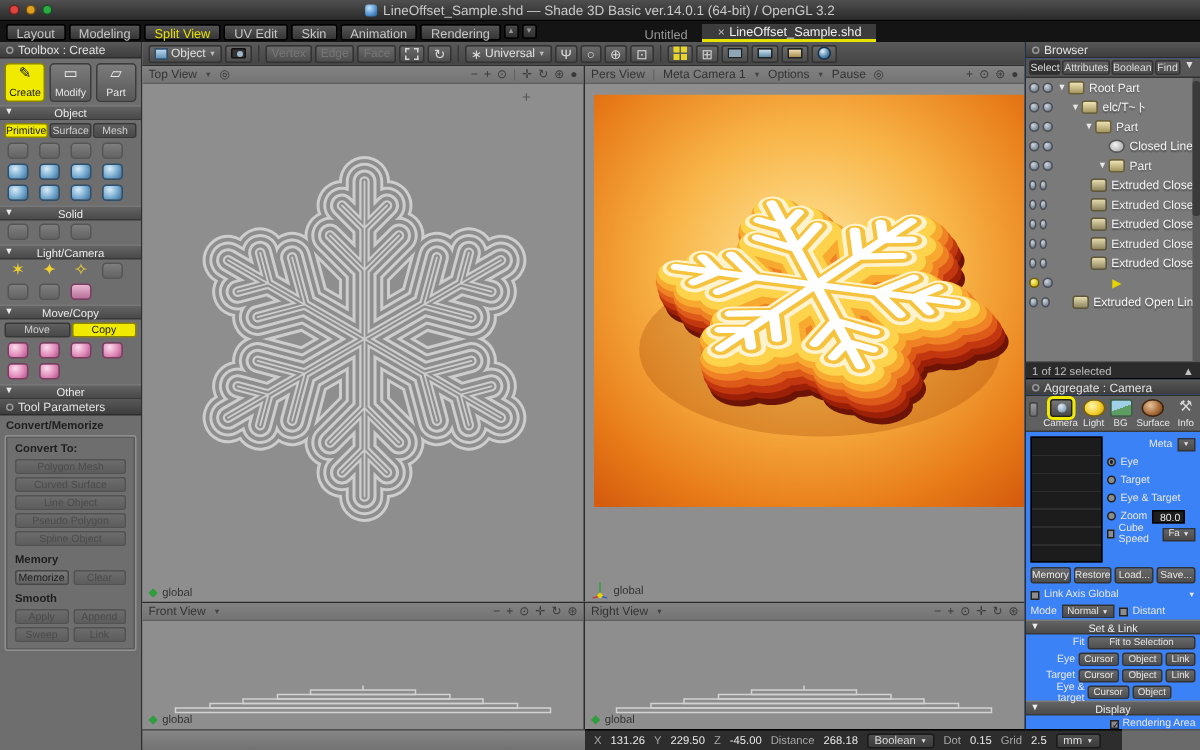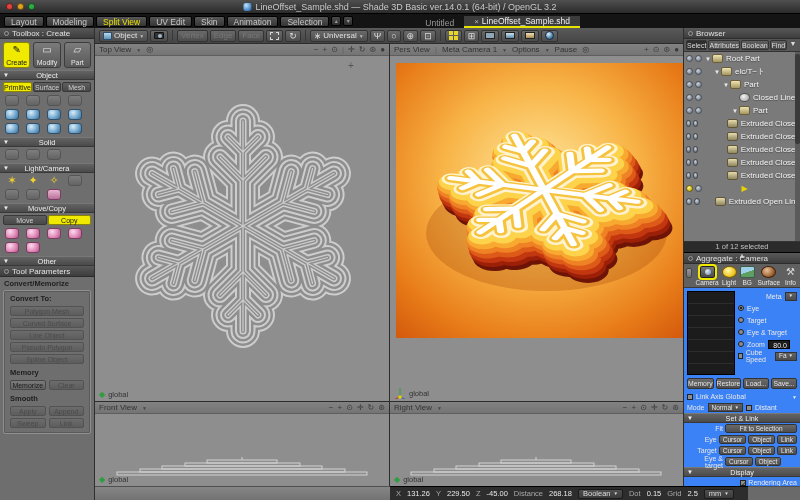--- a/index.html
+++ b/index.html
@@ -132,21 +132,21 @@
   .texp { width:8px; font-size:6px; color:#e8e8e8; text-align:center; }
   .ticon { width:11px; height:9px; border-radius:2px; margin-right:3px; flex:0 0 11px; }
   .ic-part { background:linear-gradient(#efe4b4,#a3966066); background:linear-gradient(#efe4b4,#a39660); border:1px solid #6b5f3a; }
   .ic-solid { background:linear-gradient(#e6dcae,#8f855f); border:1px solid #5f5637; }
   .ic-line { background:radial-gradient(circle at 40% 35%, #f4f4f4, #9a9a9a); border:1px solid #555; border-radius:50%; }
   .ic-cursor { background:none; border:none; color:#e8d200; font-size:8px; line-height:9px; text-align:center;}
   .tlabel { color:#f4f4f4; font-size:8px; text-shadow:0 1px 1px rgba(0,0,0,.4); white-space:nowrap; }
   .tree-scroll { position:absolute; right:0; top:0; bottom:0; width:5px; background:#5b5b5b; }
   .tree-thumb { position:absolute; right:0; top:2px; width:5px; height:90px; background:#3a3a3a; border-radius:2px;}
   .selbar { height:11px; background:#2b2b2b; color:#c0c0c0; font-size:7.5px; display:flex;
-    align-items:center; padding:0 4px; justify-content:space-between; border-bottom:1px solid #000;flex-direction:column;}
+    align-items:center; padding:0 4px; justify-content:space-between; border-bottom:1px solid #000;}
 
   
   .aggtabs { display:flex; align-items:flex-start; gap:3px; padding:2px 2px 1px; background:#606060; border-bottom:1px solid #3a3a3a;}
   .aggtab { display:flex; flex-direction:column; align-items:center; gap:1px; font-size:6.5px; color:#e6e6e6; }
   .aicon { width:15px; height:12px; border-radius:2px; }
   .aicon.lead { width:12px; height:10px; background:linear-gradient(#9a9a9a,#6f6f6f); border:1px solid #444; margin-top:2px;}
   .aicon.cam { background:linear-gradient(#777,#4a4a4a); border:1px solid #222; position:relative;}
   .aicon.cam:after{content:"";position:absolute;left:4px;top:2px;width:6px;height:6px;border-radius:50%;background:radial-gradient(circle at 35% 30%,#dfe9f2,#6b8aa5);}
   .aggtab.active .aicon { outline:2px solid #f0ea00; }
   .aicon.light { background:radial-gradient(circle at 40% 35%, #fff7b0, #f0c820 60%, #b08a10); border-radius:50%; border:1px solid #7a6008;}
@@ -213,21 +213,21 @@
     </div>
   </div>
 
   <div class="tabrow">
     <span class="wtab">Layout</span>
     <span class="wtab">Modeling</span>
     <span class="wtab active">Split View</span>
     <span class="wtab">UV Edit</span>
     <span class="wtab">Skin</span>
     <span class="wtab">Animation</span>
-    <span class="wtab">Selection</span>
+    <span class="wtab">Rendering</span>
     <span class="mini-btn">▴</span>
     <span class="mini-btn">▾</span>
     <div class="dtabs">
       <span class="dtab">Untitled</span>
       <span class="dtab active">
         <span class="close">×</span>
         <span>LineOffset_Sample.shd</span>
       </span>
     </div>
   </div>

